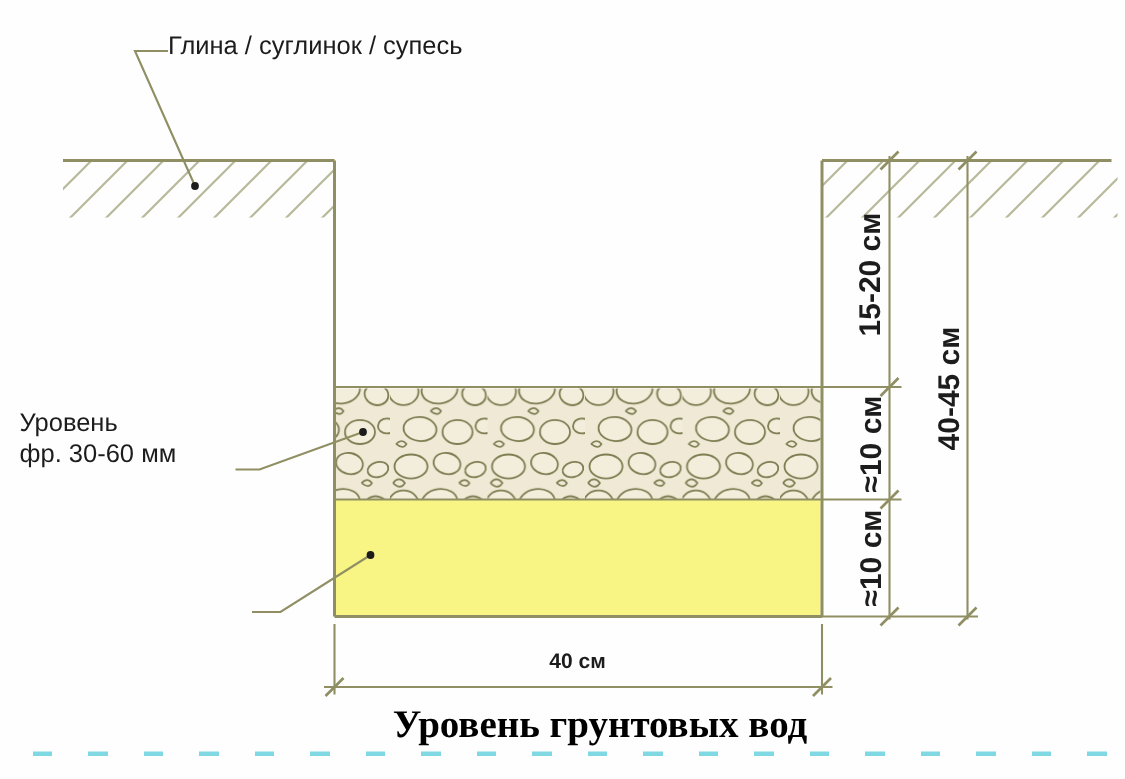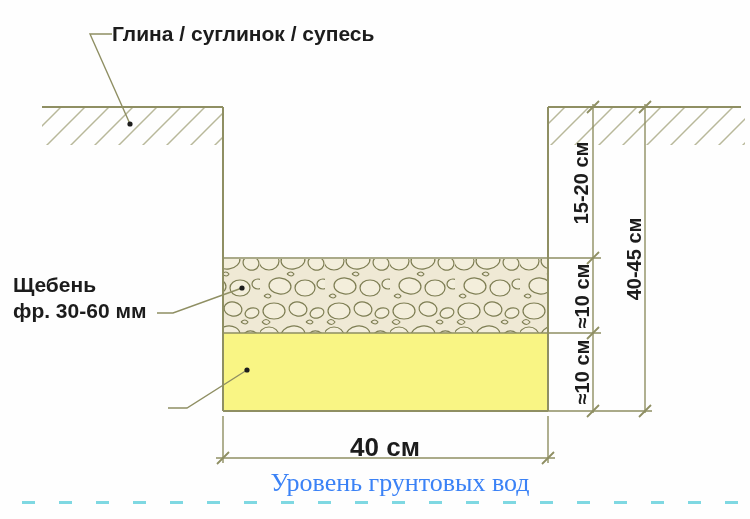--- a/index.html
+++ b/index.html
@@ -18,50 +18,50 @@
   .hatchln{stroke:var(--c-hatch);stroke-width:1.5;fill:none;}
   .stone{fill:var(--c-stone_fill);stroke:var(--c-stone_outline);stroke-width:1.2;}
   .squig{fill:none;stroke:var(--c-stone_outline);stroke-width:1.1;}
   .dot{fill:var(--c-text);}
   .sandfill{fill:var(--c-sand);}
   .gravelbg{fill:var(--c-gravel_bg);}
   
   .lbl{
     position:absolute;
     color:var(--c-text);
-    font-weight:700;
-    font-size:21px;
+    font-weight:400;
+    font-size:17px;
     line-height:1.22;
     white-space:nowrap;
   }
   .dimv{
     position:absolute;
     color:var(--c-text);
     font-weight:700;
     font-size:20px;
     white-space:nowrap;
     transform:translate(-50%,-50%) rotate(-90deg);
   }
   .dimh{
     position:absolute;
     color:var(--c-text);
     font-weight:700;
-    font-size:26px;
+    font-size:14px;
     white-space:nowrap;
     transform:translateX(-50%);
     text-align:right;
   }
   .water-label{
     position:absolute;
     left:400px;top:468px;
     transform:translateX(-50%);
     font-family:"Liberation Serif",serif;
-    font-weight:400;
+    font-weight:700;
     font-size:26px;
-    color:#3b82f6;
+    color:#000000;
     white-space:nowrap;
   }
   .water-line{
     position:absolute;
     left:22px;top:501px;
     width:722px;height:3px;
     background:repeating-linear-gradient(90deg,
       var(--c-water_dash) 0px, var(--c-water_dash) 13px,
       transparent 13px, transparent 37px);
   }
@@ -131,21 +131,21 @@
     </g>
     <g>
       <path class="ln-thin" d="M168,408 H187 L247,370"></path>
       <circle class="dot" cx="247" cy="370" r="2.6"></circle>
     </g>
   </svg>
 
   <div class="lbl" style="left:112px;top:21px;">Глина / суглинок / супесь</div>
 
   <div class="lbl" style="left:13px;top:272px;">
-    <div>Щебень</div>
+    <div>Уровень</div>
     <div>фр. 30-60 мм</div>
   </div>
 
 
   <div class="dimv" style="left:581px;top:183px;">15-20 см</div>
 
   <div class="dimv" style="left:582px;top:296px;">≈10 см</div>
 
   <div class="dimv" style="left:582px;top:372px;">≈10 см</div>
 

